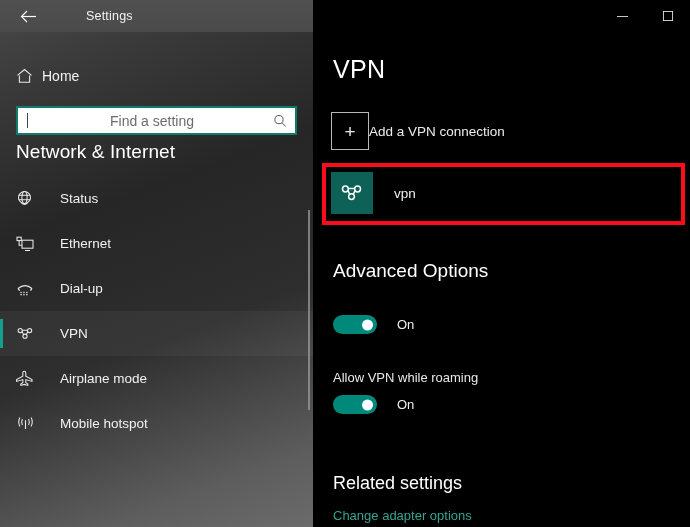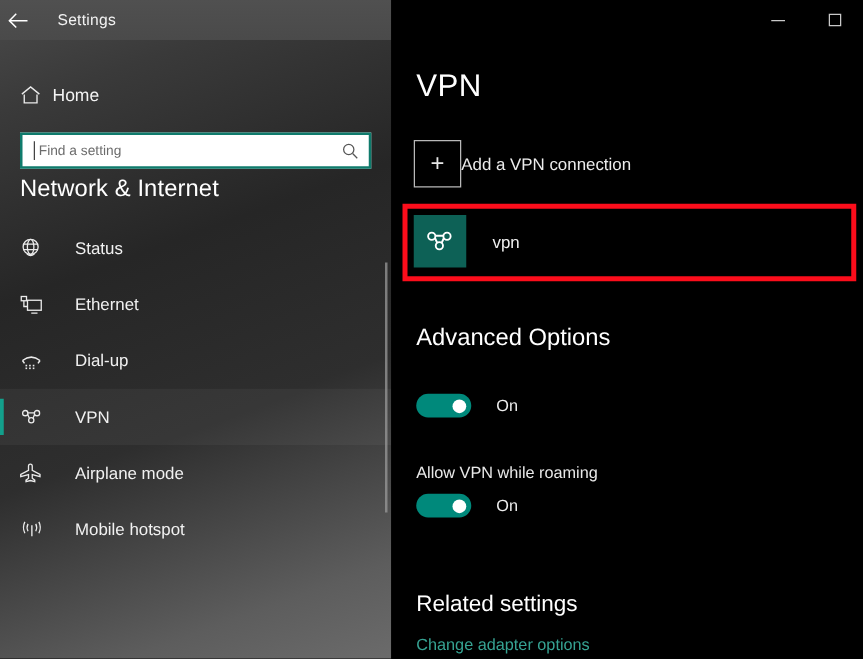--- a/index.html
+++ b/index.html
@@ -21,21 +21,23 @@
     position: relative;
     width: 313px; height: 527px;
     background: linear-gradient(160deg, #4a4a4a 0%, #3a3a3a 14%, #262626 38%, #2e2e2e 62%, #5d5d5d 88%, #6b6b6b 100%);
     flex: 0 0 313px;
     overflow: hidden;
   }
   .titlebar {
     height: 32px;
     display: flex;
     align-items: center;
+    padding-left: 14px;
     background: linear-gradient(180deg, #505050 0%, #4a4a4a 100%);
+    gap: 26px;
   }
   .back-arrow {
     width: 28px; height: 24px;
     display: flex; align-items: center; justify-content: center;
     color: #fff;
   }
   .back-arrow svg { display: block; }
   .app-title {
     margin-left: 18px;
     color: #f2f2f2;
@@ -65,23 +67,24 @@
     align-items: center;
     padding: 0 8px 0 9px;
   }
   .search-caret {
     width: 1px; height: 15px; background: #444; margin-right: 3px;
   }
   .search-input {
     flex: 1;
     border: none; outline: none;
     font-family: "Liberation Sans", sans-serif;
-    font-size: 11px;
+    font-size: 14px;
     color: #333;
     background: transparent;
+    text-align: center;
   }
   .search-input::placeholder { color: #6c6c6c; }
   .search-icon { color: #555; display:flex; align-items:center; }
 
   .section-head {
     color: #ffffff;
     font-size: 19px;
     font-weight: normal;
     padding: 0 0 0 16px;
     margin-top: 6px;

